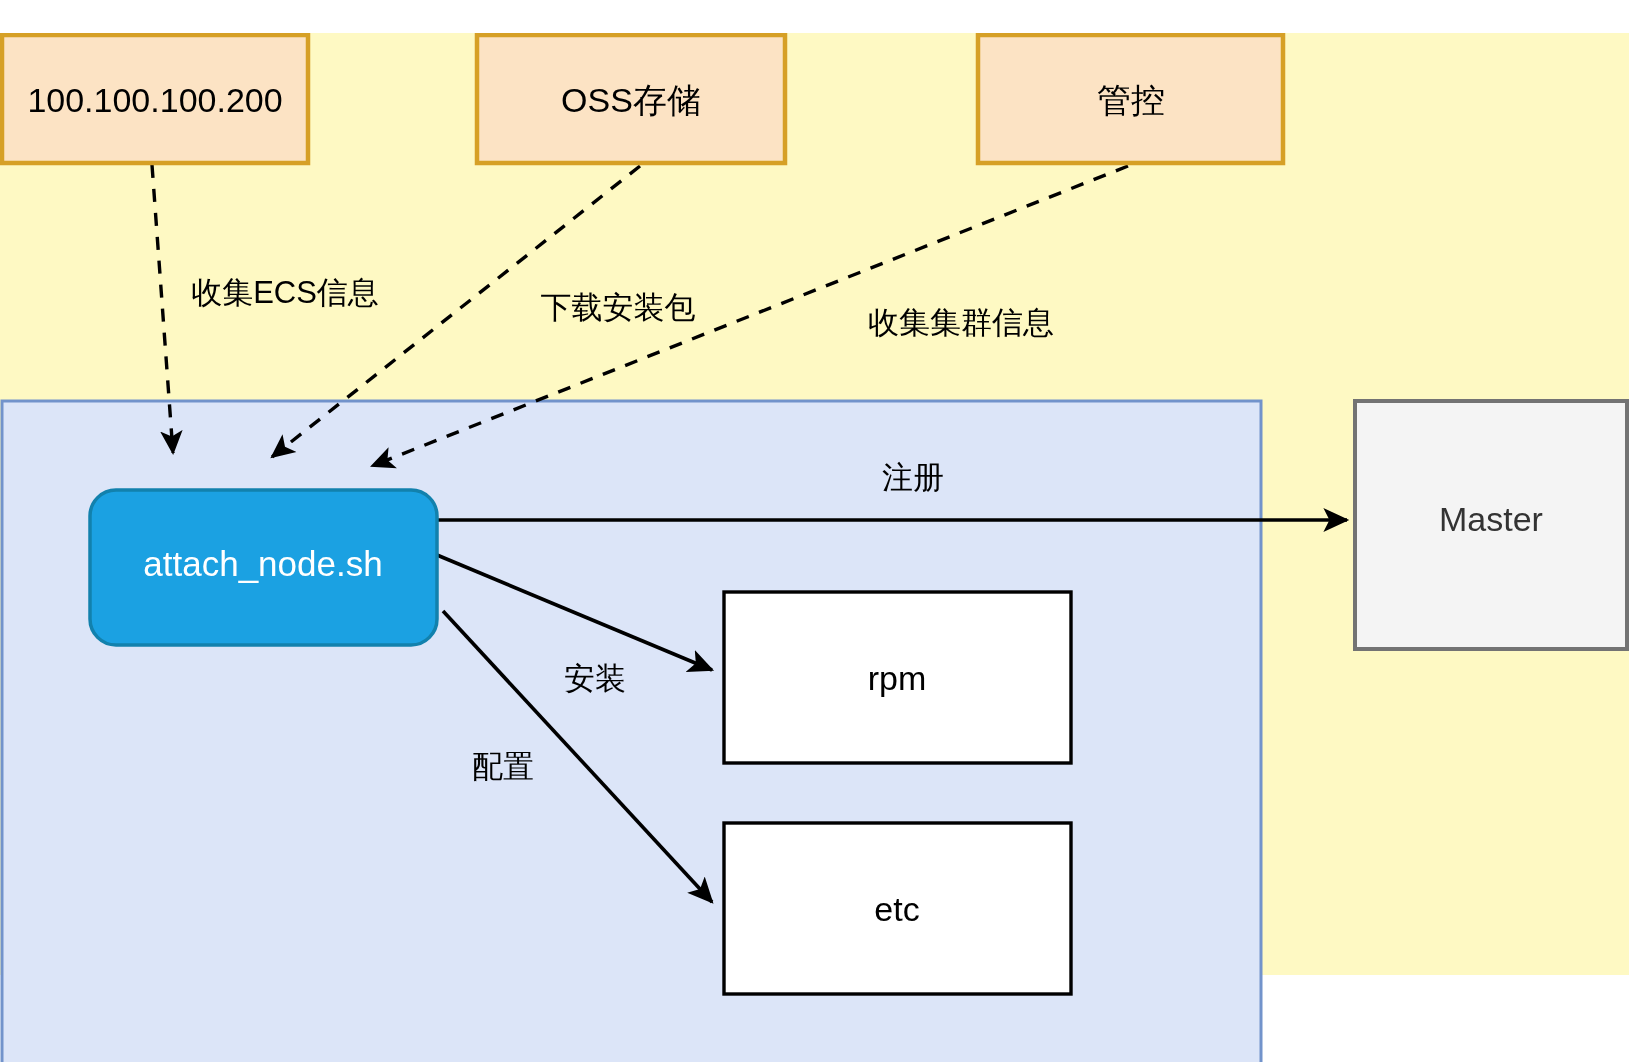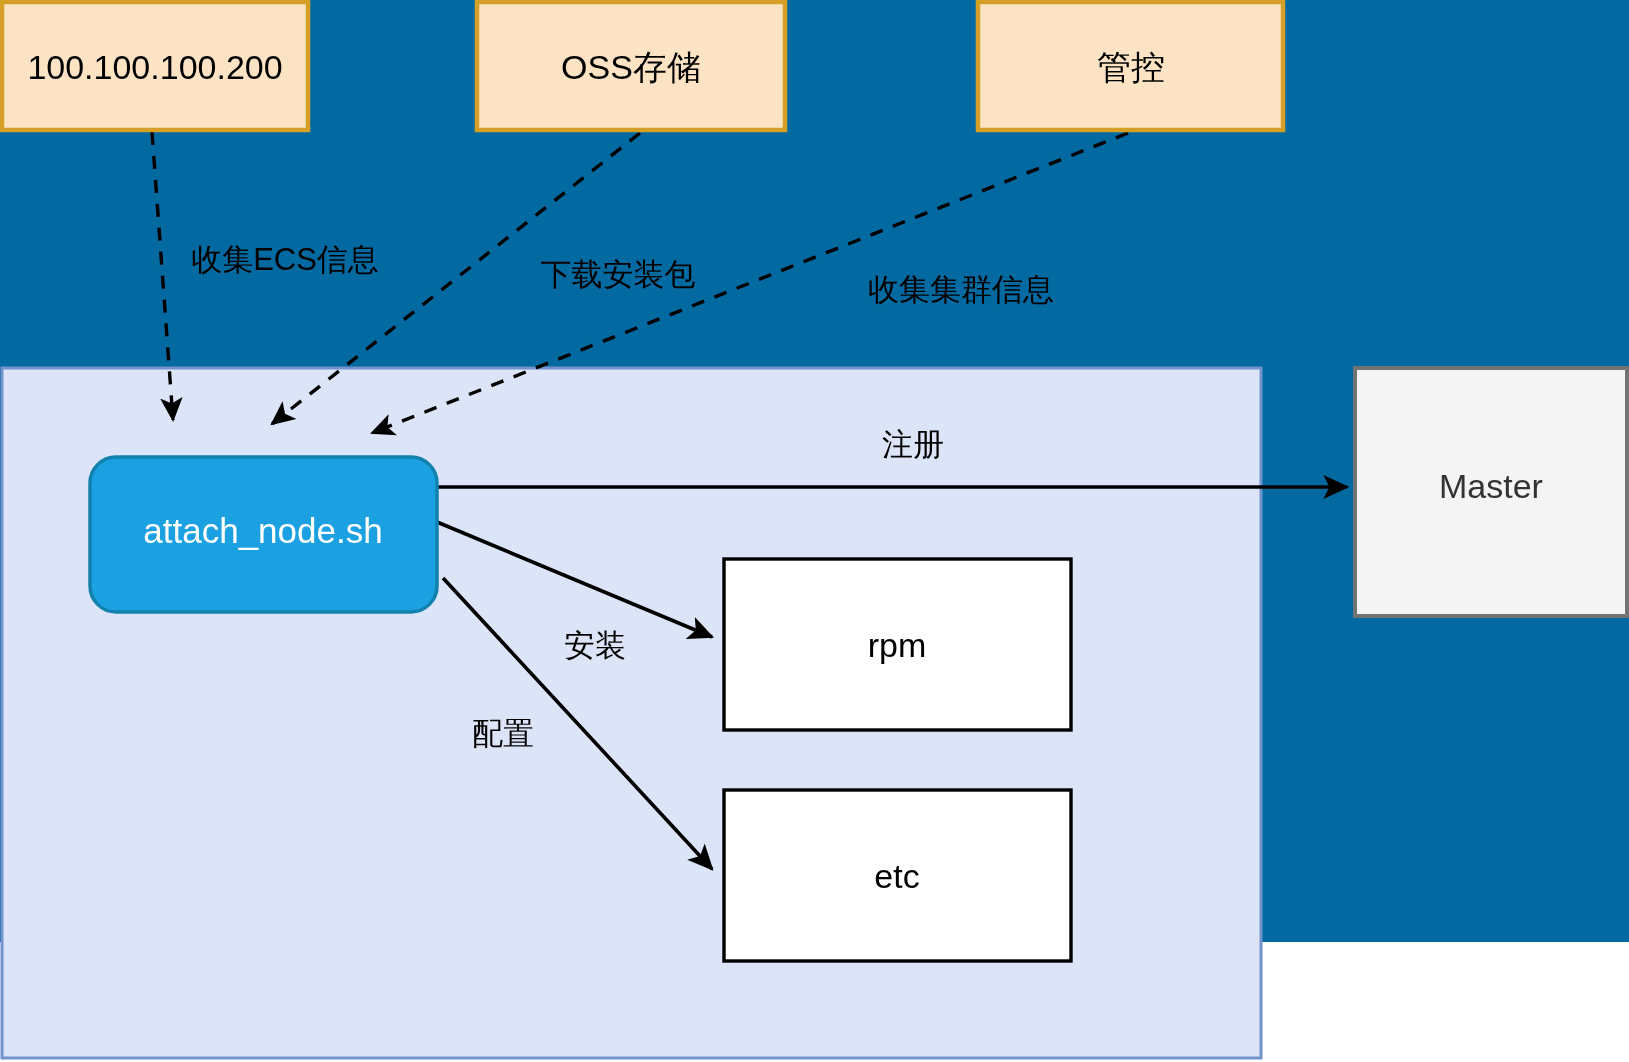--- a/index.html
+++ b/index.html
@@ -10,21 +10,22 @@
   body {
     width: 1629px;
     height: 1062px;
     font-family: "Liberation Sans", sans-serif;
     overflow: hidden;
   }
   #diagram-root {
     position: relative;
     width: 1629px;
     height: 942px;
-    background: #0369a1;
+    background: #fef9c3;
+    margin-top: 33px;
   }
   svg.diagram {
     display: block;
     width: 1629px;
     height: 1062px;
   }
   .node-label {
     font-family: "Liberation Sans", sans-serif;
     dominant-baseline: middle;
     text-anchor: middle;

